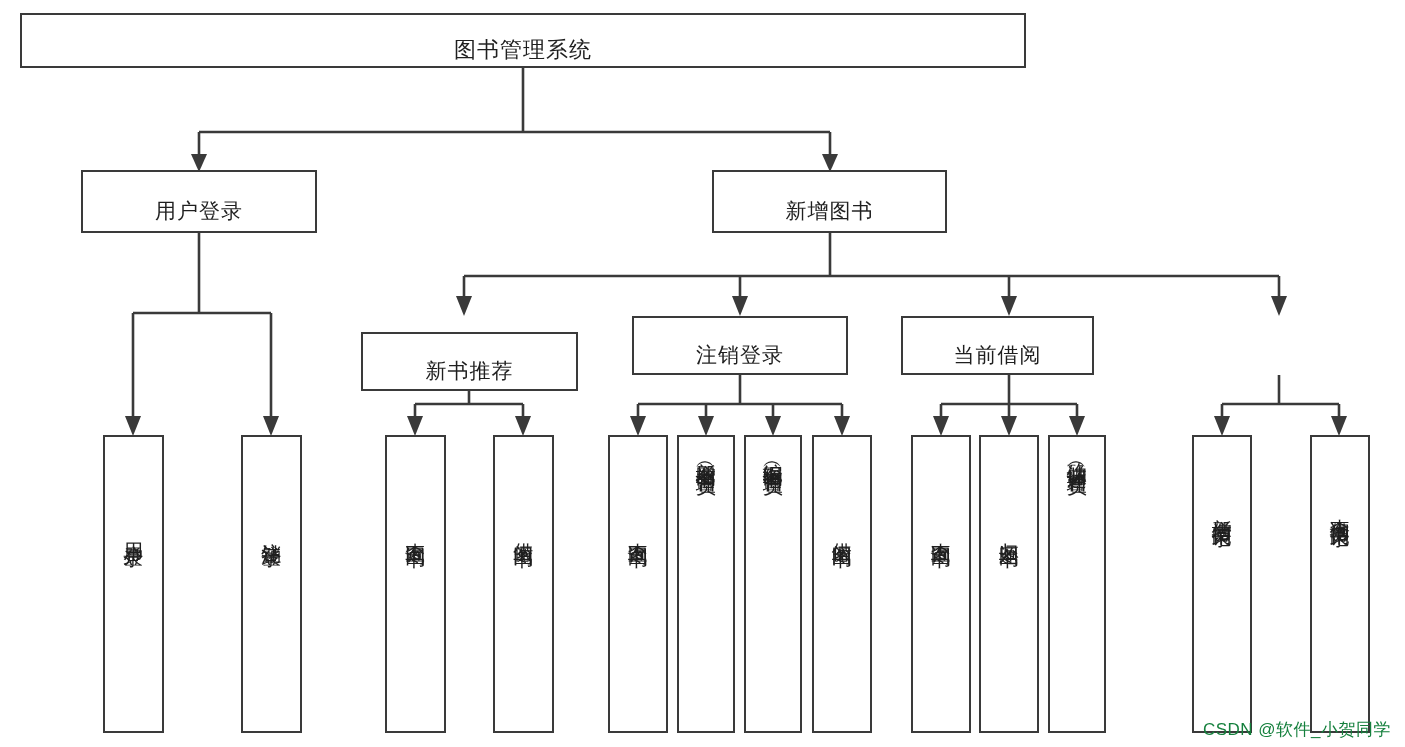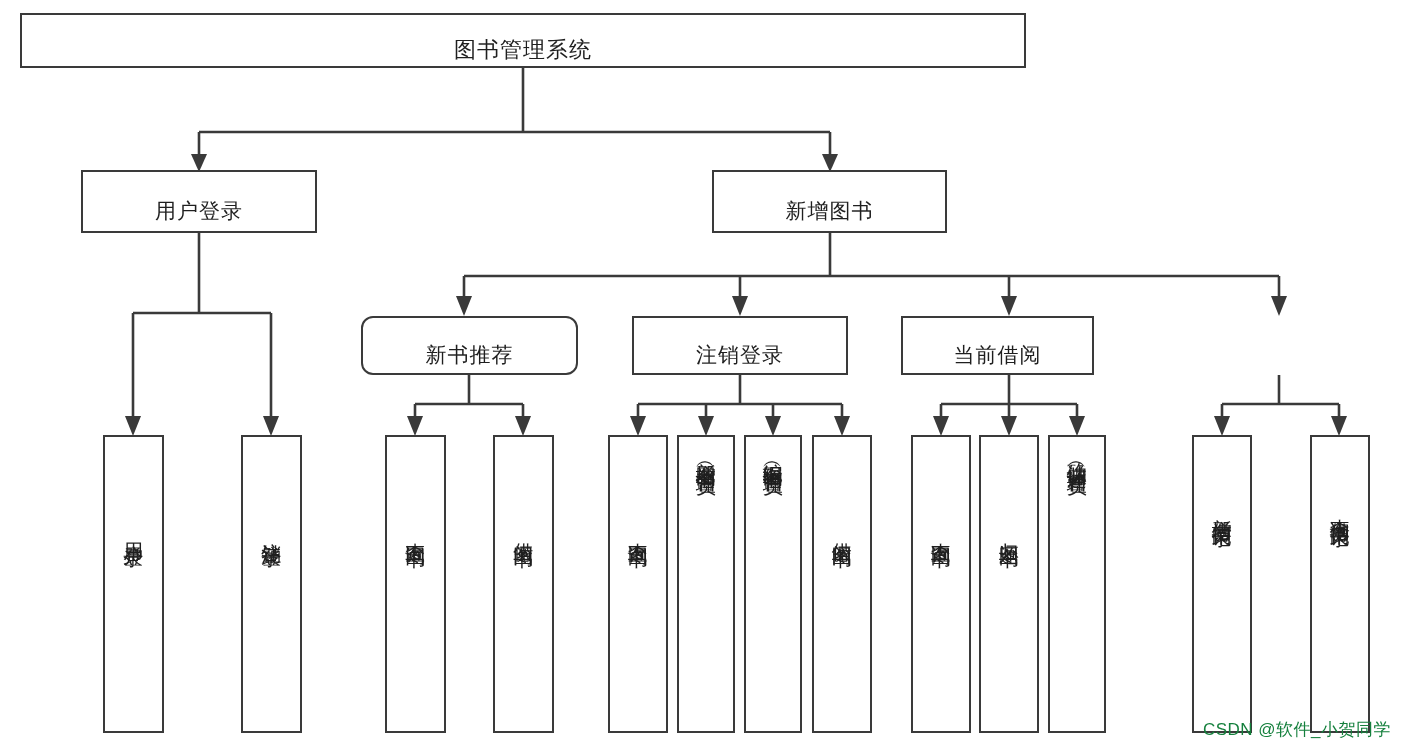--- a/index.html
+++ b/index.html
@@ -147,21 +147,21 @@
     <span class="lbl">图书管理系统</span>
   </div>
 
   <div class="node lvl2" style="left:81px;top:170px;width:236px;height:63px;">
     <span class="lbl">用户登录</span>
   </div>
   <div class="node lvl2" style="left:712px;top:170px;width:235px;height:63px;">
     <span class="lbl">新增图书</span>
   </div>
 
-  <div class="node lvl3" style="left:361px;top:316px;width:217px;height:59px;border-radius:12px;">
+  <div class="node lvl3" style="left:361px;top:332px;width:217px;height:59px;">
     <span class="lbl">新书推荐</span>
   </div>
   <div class="node lvl3" style="left:632px;top:316px;width:216px;height:59px;">
     <span class="lbl">注销登录</span>
   </div>
   <div class="node lvl3" style="left:901px;top:316px;width:193px;height:59px;">
     <span class="lbl">当前借阅</span>
   </div>
 
   <div class="node leaf mid" style="left:103px;top:435px;width:61px;height:298px;">

